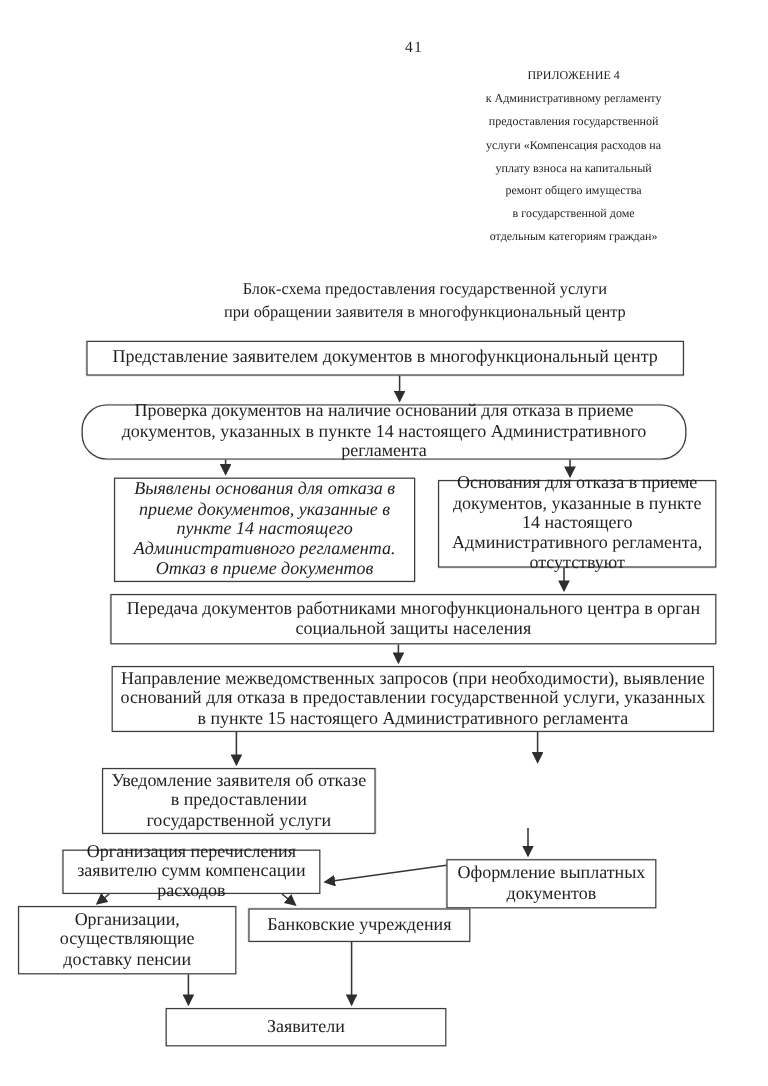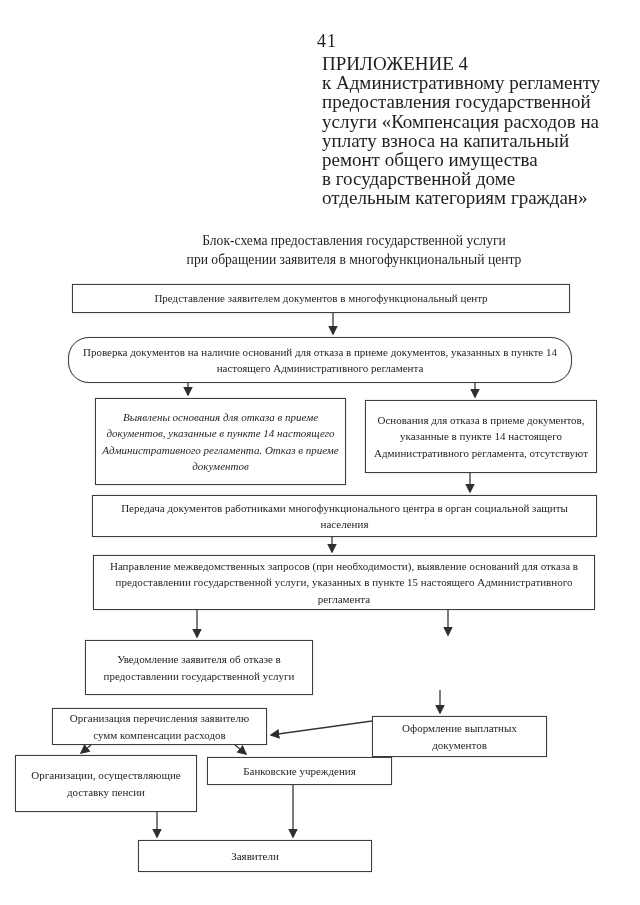--- a/index.html
+++ b/index.html
@@ -9,38 +9,38 @@
   }
   .page{
     position:relative;
     width:640px;height:905px;
     margin:0 auto;
     background:#ffffff;
     color:#1f1f1f;
     overflow:hidden;
   }
   .page-number{
-    position:absolute;left:312px;top:31px;width:30px;
-    text-align:center;font-size:18px;letter-spacing:1px;
+    position:absolute;left:330px;top:31px;width:30px;
+    text-align:center;font-size:13px;letter-spacing:1px;
   }
   .appendix{
     position:absolute;left:322px;top:54px;width:312px;
-    font-size:19px;line-height:19.2px;
+    text-align:center;font-size:10px;line-height:19.2px;
   }
   .chart-title{
     position:absolute;left:80px;top:231px;width:548px;
     text-align:center;font-size:13.6px;line-height:19px;
   }
   .fbox{
     position:absolute;
     border:1.4px solid #3d3d3d;
     background:#ffffff;
     display:flex;align-items:center;justify-content:center;
     text-align:center;
-    font-size:11px;line-height:16.5px;
+    font-size:15px;line-height:16.5px;
     padding:2px 6px;
     box-sizing:border-box;
     box-shadow:0 0 1px rgba(0,0,0,.35);
   }
   svg.connectors{
     position:absolute;left:0;top:0;
     pointer-events:none;
   }
   svg.connectors line{stroke:#363636;stroke-width:1.3;}
 </style>

